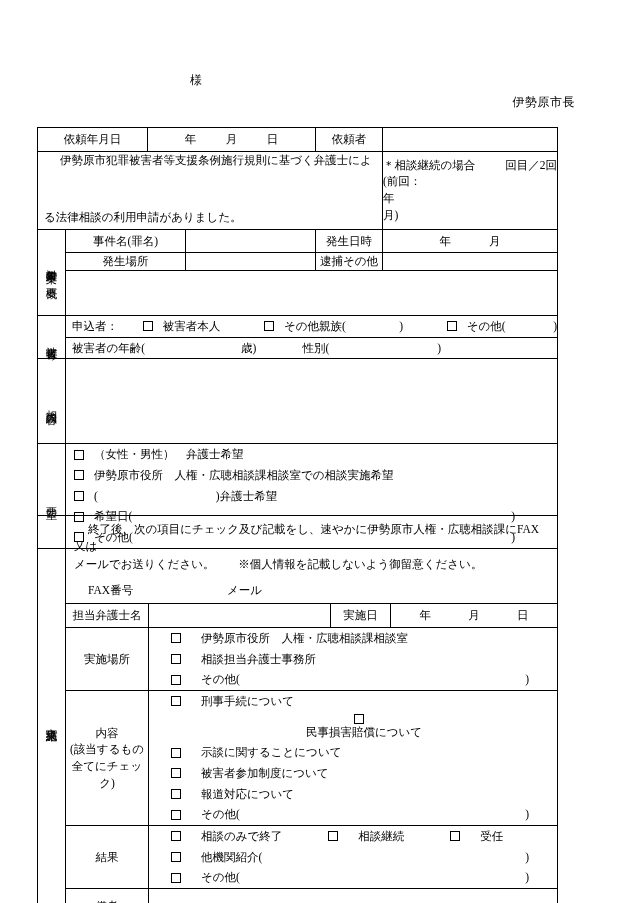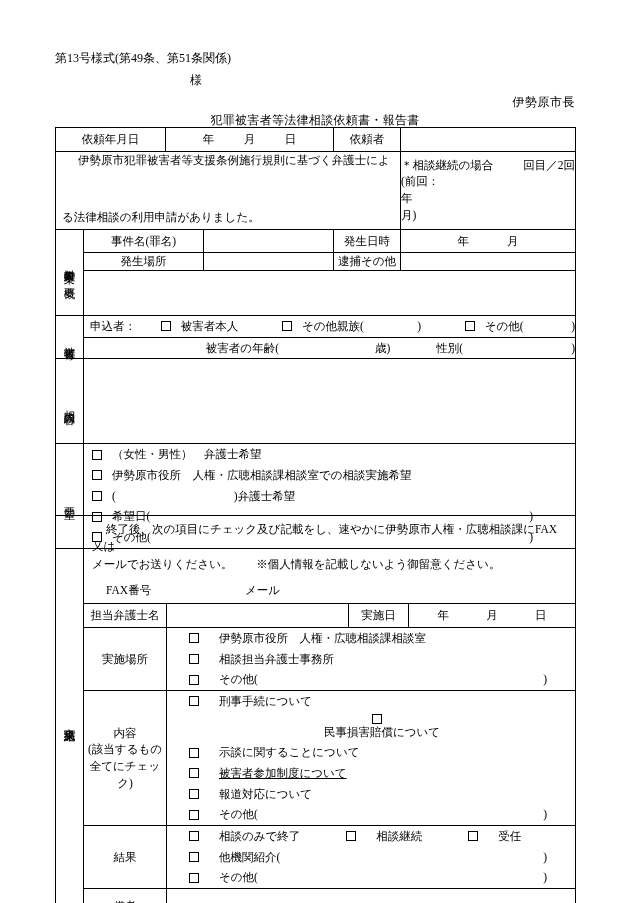--- a/index.html
+++ b/index.html
@@ -50,21 +50,21 @@
     top: 112px;
     width: 630px;
     text-align: center;
     font-size: 12px;
     letter-spacing: 0.3px;
   }
 
   
   table.form {
     position: absolute;
-    left: 55px;
+    left: 37px;
     width: 520px;
     border-collapse: collapse;
     table-layout: fixed;
   }
   table.form#table-upper { top: 127px; }
   table.form#table-lower { top: 515px; }
 
   table.form td {
     border: 1px solid #000000;
     padding: 0;
@@ -141,24 +141,22 @@
   .faxline {
     padding: 6px 8px 5px 22px;
   }
   .faxline .sp2 { display: inline-block; width: 88px; }
 </style>
 </head>
 <body>
 
 <div class="page">
 
-  <div class="hdr-form-no">第13号様式(第49条、第51条関係)</div>
   <div class="hdr-sama">様</div>
   <div class="hdr-mayor">伊勢原市長</div>
-  <div class="doc-title">犯罪被害者等法律相談依頼書・報告書</div>
 
   <table class="form" id="table-upper">
     <colgroup>
       <col style="width:28px">
       <col style="width:82px">
       <col style="width:38px">
       <col style="width:130px">
       <col style="width:67px">
       <col style="width:175px">
     </colgroup>
@@ -240,21 +238,21 @@
           <span class="cbox"></span>
           <span>その他(</span>
           <span style="display:inline-block;width:50px;"></span>
           <span>)</span>
         </div>
       </td>
     </tr>
 
     <tr>
       <td colspan="5">
-        <div class="cbline" style="padding-left:6px;justify-content:flex-end;">
+        <div class="cbline" style="padding-left:6px;">
           <span>被害者の年齢(</span>
           <span style="display:inline-block;width:96px;"></span>
           <span>歳)</span>
           <span class="gap-md"></span>
           <span>性別(</span>
           <span style="display:inline-block;width:108px;"></span>
           <span>)</span>
         </div>
       </td>
     </tr>
@@ -385,21 +383,21 @@
         <div class="cbline" style="padding-left:22px;flex-direction:column;">
           <span class="cbox"></span>
           <span style="display:inline-block;width:10px;"></span>
           <span>民事損害賠償について</span>
         </div>
         <div class="cbline" style="padding-left:22px;">
           <span class="cbox"></span>
           <span style="display:inline-block;width:10px;"></span>
           <span>示談に関することについて</span>
         </div>
-        <div class="cbline" style="padding-left:22px;text-decoration:underline;">
+        <div class="cbline" style="padding-left:22px;">
           <span class="cbox"></span>
           <span style="display:inline-block;width:10px;"></span>
           <span>被害者参加制度について</span>
         </div>
         <div class="cbline" style="padding-left:22px;">
           <span class="cbox"></span>
           <span style="display:inline-block;width:10px;"></span>
           <span>報道対応について</span>
         </div>
         <div class="cbline" style="padding-left:22px;">

